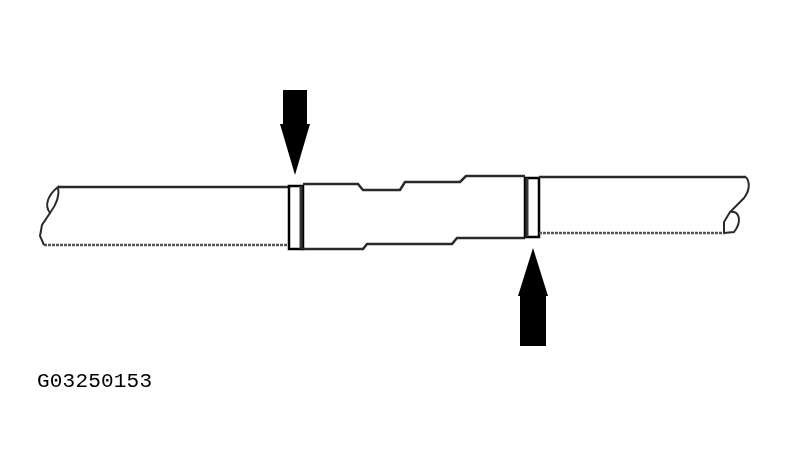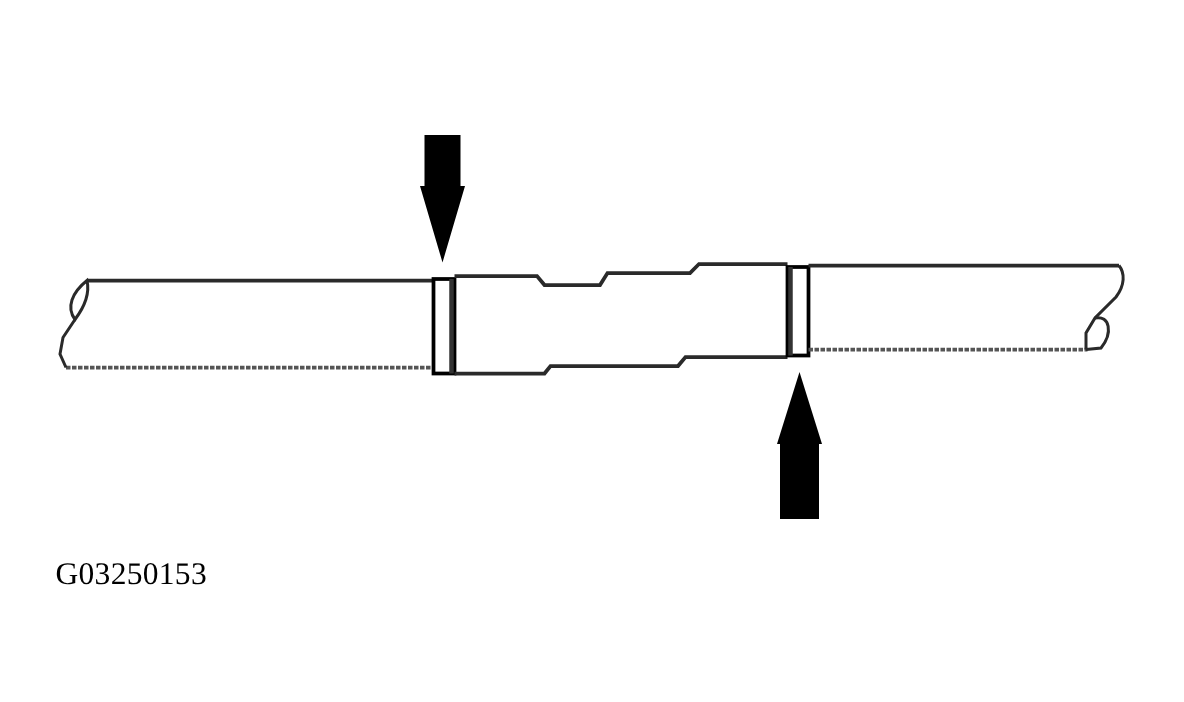--- a/index.html
+++ b/index.html
@@ -1,20 +1,20 @@
 <!DOCTYPE html>
 <html><head>
   <meta charset="utf-8">
   <style>
     html, body { margin: 0; padding: 0; background: #ffffff; }
     body { width: 789px; height: 468px; position: relative; overflow: hidden; font-family: "Liberation Sans", sans-serif; }
     #diagram { position: absolute; left: 0; top: 0; width: 789px; height: 468px; }
     .caption {
       position: absolute; left: 37px; top: 370px;
-      font-family: Liberation Serif, serif;
+      font-family: Liberation Mono, monospace;
       font-size: 21px; color: #000; letter-spacing: 0.2px;
     }
   </style>
 </head>
 <body>
 
 <svg id="diagram" viewBox="0 0 789 468" xmlns="http://www.w3.org/2000/svg">
 
   <g fill="none" stroke="#2a2a2a" stroke-width="2.5">
     <line x1="58" y1="187" x2="290" y2="187"></line>

